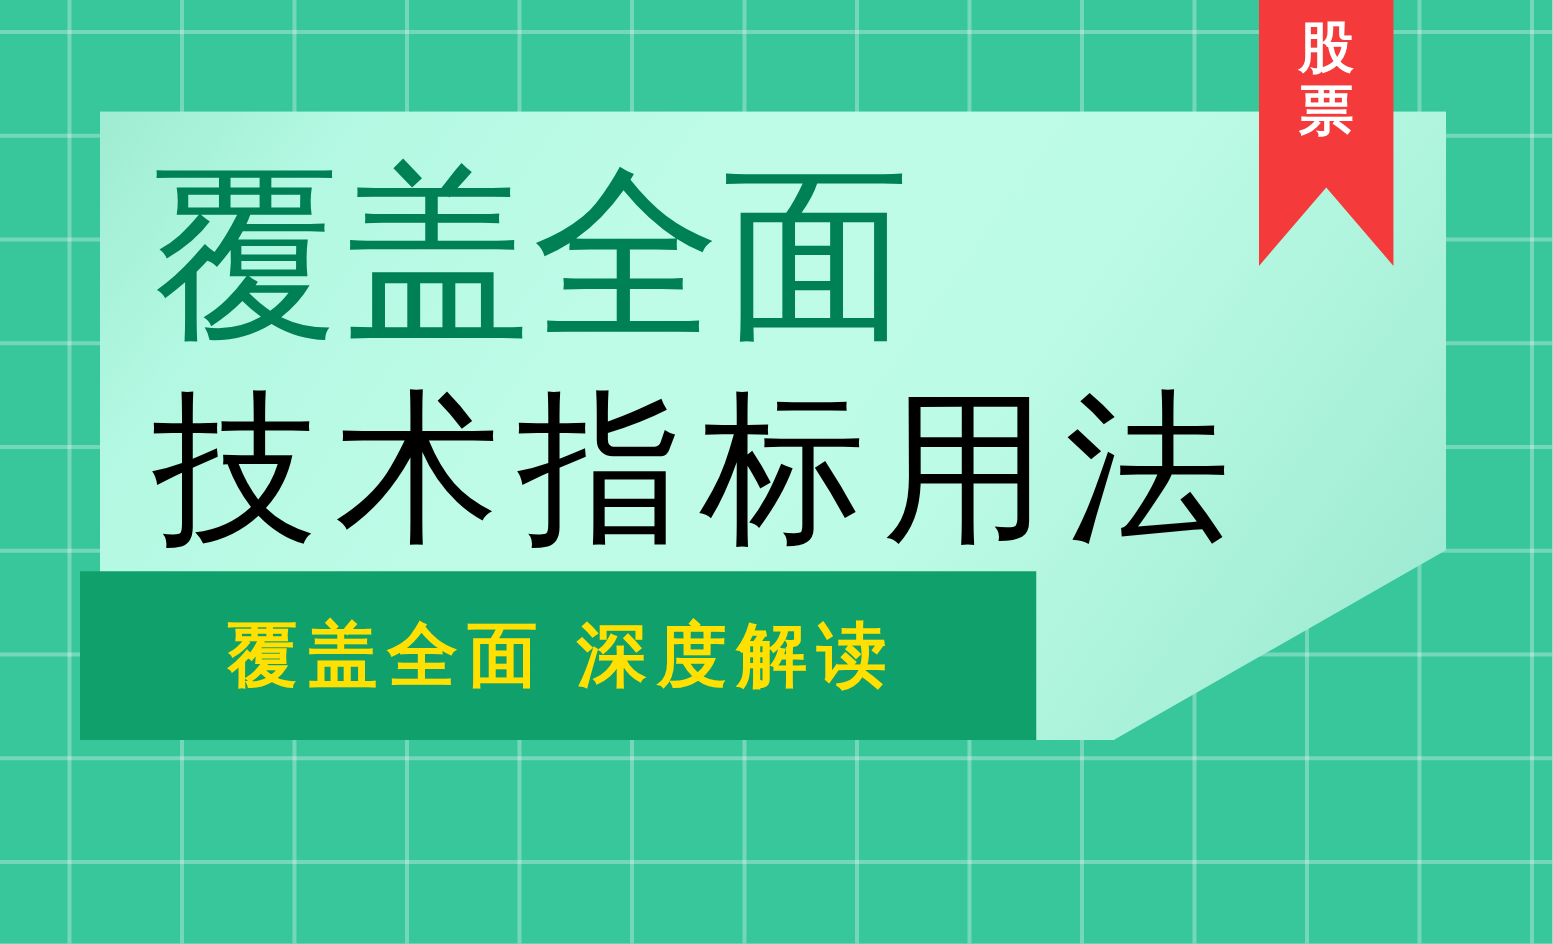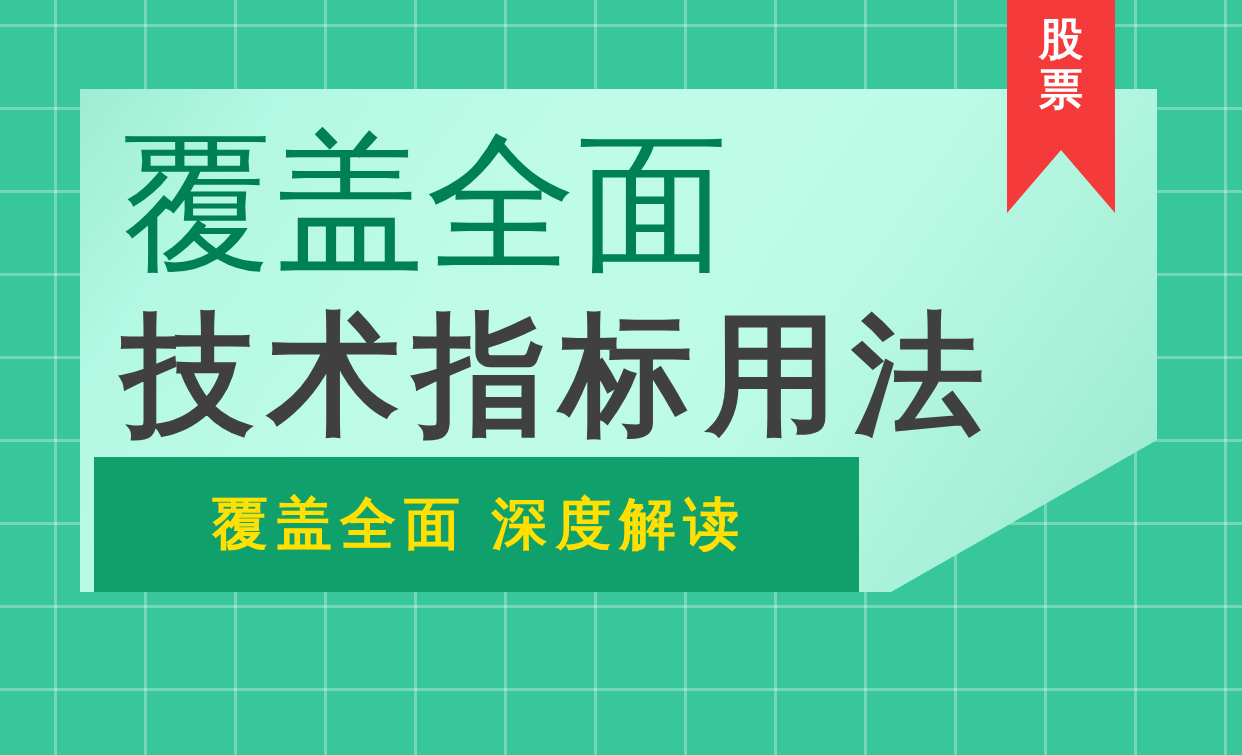--- a/index.html
+++ b/index.html
@@ -82,33 +82,33 @@
   }
   .title-line-1 {
     color: #008055;
     font-size: 150px;
     line-height: 170px;
     letter-spacing: 2px;
     white-space: nowrap;
     font-weight: 400;
   }
   .title-line-2 {
-    color: #404040;
+    color: #000000;
     font-size: 132px;
     line-height: 150px;
     letter-spacing: 14px;
     white-space: nowrap;
-    font-weight: 700;
+    font-weight: 400;
     margin-top: 12px;
   }
 
   
   .subtitle-bar {
     position: absolute;
-    left: 94px;
+    left: 64px;
     top: 457px;
     width: 765px;
     height: 135px;
     background: #10a06b;
     display: flex;
     align-items: center;
   }
   .subtitle-text {
     color: #ffe000;
     font-size: 56px;

